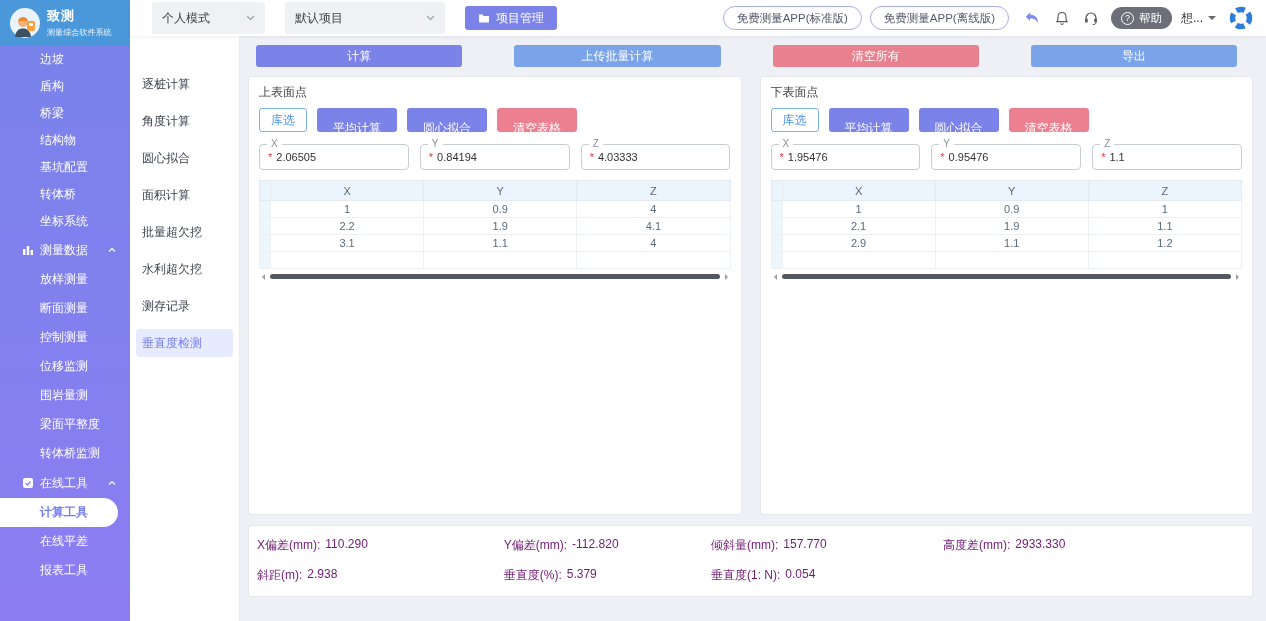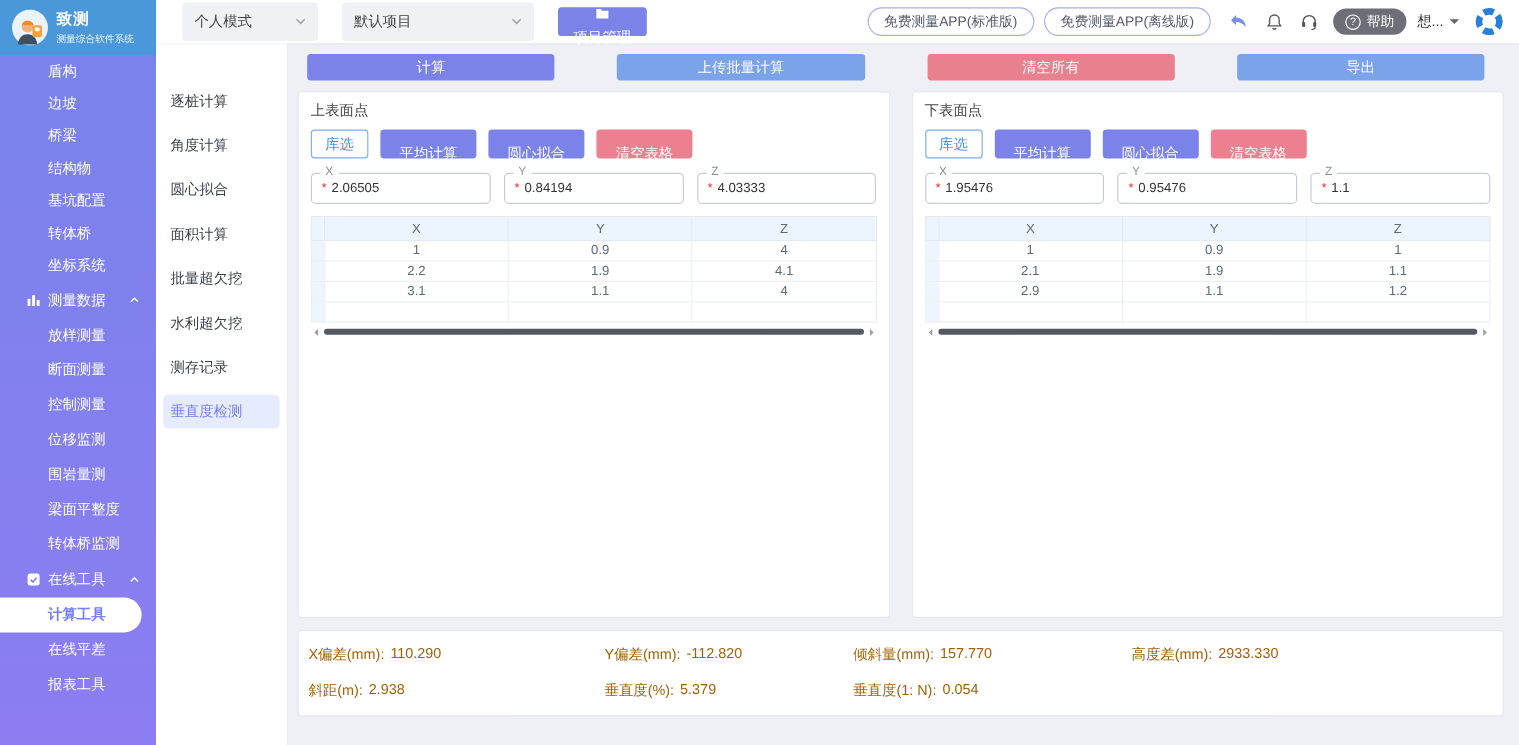--- a/index.html
+++ b/index.html
@@ -20,21 +20,21 @@
   .side-sub.active { background:#fff; color:#7680ee; width:118px; border-radius:0 15px 15px 0; font-weight:bold; }
 
   
   .right-col { flex:1; min-width:0; display:flex; flex-direction:column; }
 
   
   .topbar { height:36px; background:#fff; display:flex; align-items:center; padding:0 12px 0 22px; box-shadow:0 1px 3px rgba(0,0,0,.07); position:relative; z-index:2; flex:0 0 36px; }
   .select { height:32px; background:#f0f1f5; border-radius:3px; display:flex; align-items:center; justify-content:space-between; padding:0 10px; font-size:12px; color:#444; cursor:pointer; }
   .select.mode { width:113px; margin-right:20px; }
   .select.project { width:160px; margin-right:20px; }
-  .btn-manage { height:24px; background:#7b83e8; border:none; color:#fff; font-size:12px; border-radius:3px; padding:0 13px; display:flex; align-items:center; gap:6px; cursor:pointer;flex-direction:column; }
+  .btn-manage { height:24px; background:#7b83e8; border:none; color:#fff; font-size:12px; border-radius:3px; padding:0 13px; display:flex; align-items:center; gap:6px; cursor:pointer; }
   .tb-spacer { flex:1; }
   .pill-outline { height:24px; border:1px solid #a8aee8; border-radius:12px; background:#fff; color:#55596b; font-size:11.5px; padding:0 13px; margin-left:8px; cursor:pointer; display:flex; align-items:center; }
   .icon-btn { background:none; border:none; margin-left:15px; display:flex; align-items:center; cursor:pointer; }
   .help-pill { height:22px; background:#6e6e78; border:none; border-radius:11px; color:#fff; font-size:11.5px; display:flex; align-items:center; gap:5px; padding:0 10px; margin-left:13px; cursor:pointer; }
   .q-circle { width:13px; height:13px; border:1px solid #fff; border-radius:50%; font-size:9px; display:flex; align-items:center; justify-content:center; }
   .user { font-size:12px; color:#333; margin-left:9px; max-width:34px; overflow:hidden; white-space:nowrap; cursor:pointer; }
   .caret { width:0; height:0; border:4px solid transparent; border-top-color:#666; margin:3px 0 0 5px; cursor:pointer; }
   .avatar { margin-left:12px; display:flex; cursor:pointer; }
 
   .lower-wrap { flex:1; display:flex; min-height:0; }
@@ -72,21 +72,21 @@
   table.grid td { height:17px; text-align:center; border:1px solid #edf0f3; background:#fff; }
   table.grid td.handle { background:#eef6fd; }
 
   .scrollbar { display:flex; align-items:center; height:9px; margin-top:3px; }
   .sb-arrow-left { width:0; height:0; border:3px solid transparent; border-right-color:#9aa0a6; cursor:pointer; }
   .sb-arrow-right { width:0; height:0; border:3px solid transparent; border-left-color:#9aa0a6; cursor:pointer; }
   .sb-track { flex:1; margin:0 5px; }
   .sb-thumb { height:5px; background:#54585f; border-radius:3px; width:100%; cursor:pointer; }
 
   .results { background:#fff; border:1px solid #e6e8ee; border-radius:3px; padding:11px 8px 12px; }
-  .res-grid { display:grid; grid-template-columns:25% 21% 23.5% auto; row-gap:13px; font-size:12px; color:#a16207; }
+  .res-grid { display:grid; grid-template-columns:25% 21% 23.5% auto; row-gap:13px; font-size:12px; color:#701a75; }
   .res-cell { display:flex; white-space:nowrap; }
   .res-value { margin-left:5px; }
 </style>
 </head>
 <body>
 
 <div class="app">
 
   <aside class="sidebar">
     <div class="logo">
@@ -99,22 +99,22 @@
           <rect x="17" y="13" width="8" height="10" rx="2" fill="#f6a13c"></rect>
           <rect x="19" y="15" width="4" height="3" rx="1" fill="#fff"></rect>
         </svg>
       </span>
       <div>
         <div class="logo-title">致测</div>
         <div class="logo-sub">测量综合软件系统</div>
       </div>
     </div>
     <nav>
+        <div class="side-item">边坡</div>
         <div class="side-item">盾构</div>
-        <div class="side-item">边坡</div>
         <div class="side-item">桥梁</div>
         <div class="side-item">结构物</div>
         <div class="side-item">基坑配置</div>
         <div class="side-item">转体桥</div>
         <div class="side-item">坐标系统</div>
         <div class="side-section">
           <span class="sec-icon">
             <svg width="12" height="12" viewBox="0 0 12 12">
               <rect x="1" y="5" width="2.4" height="6" fill="#fff"></rect>
               <rect x="4.8" y="2" width="2.4" height="9" fill="#fff"></rect>

